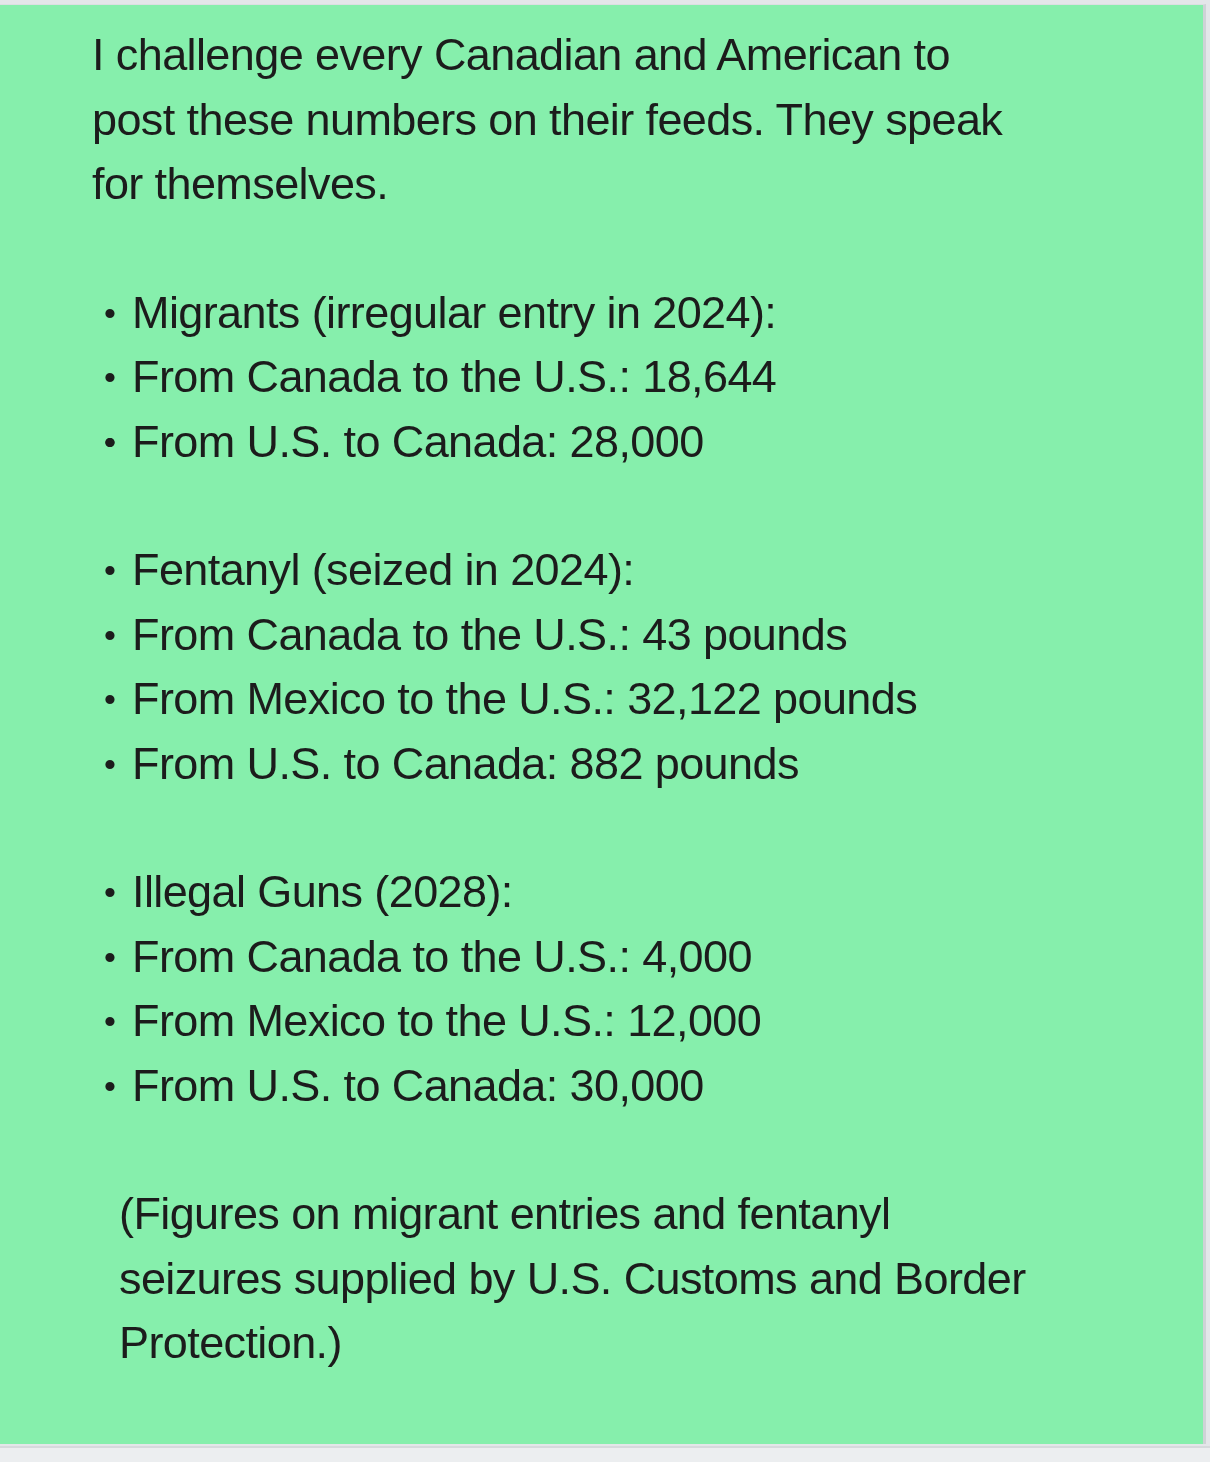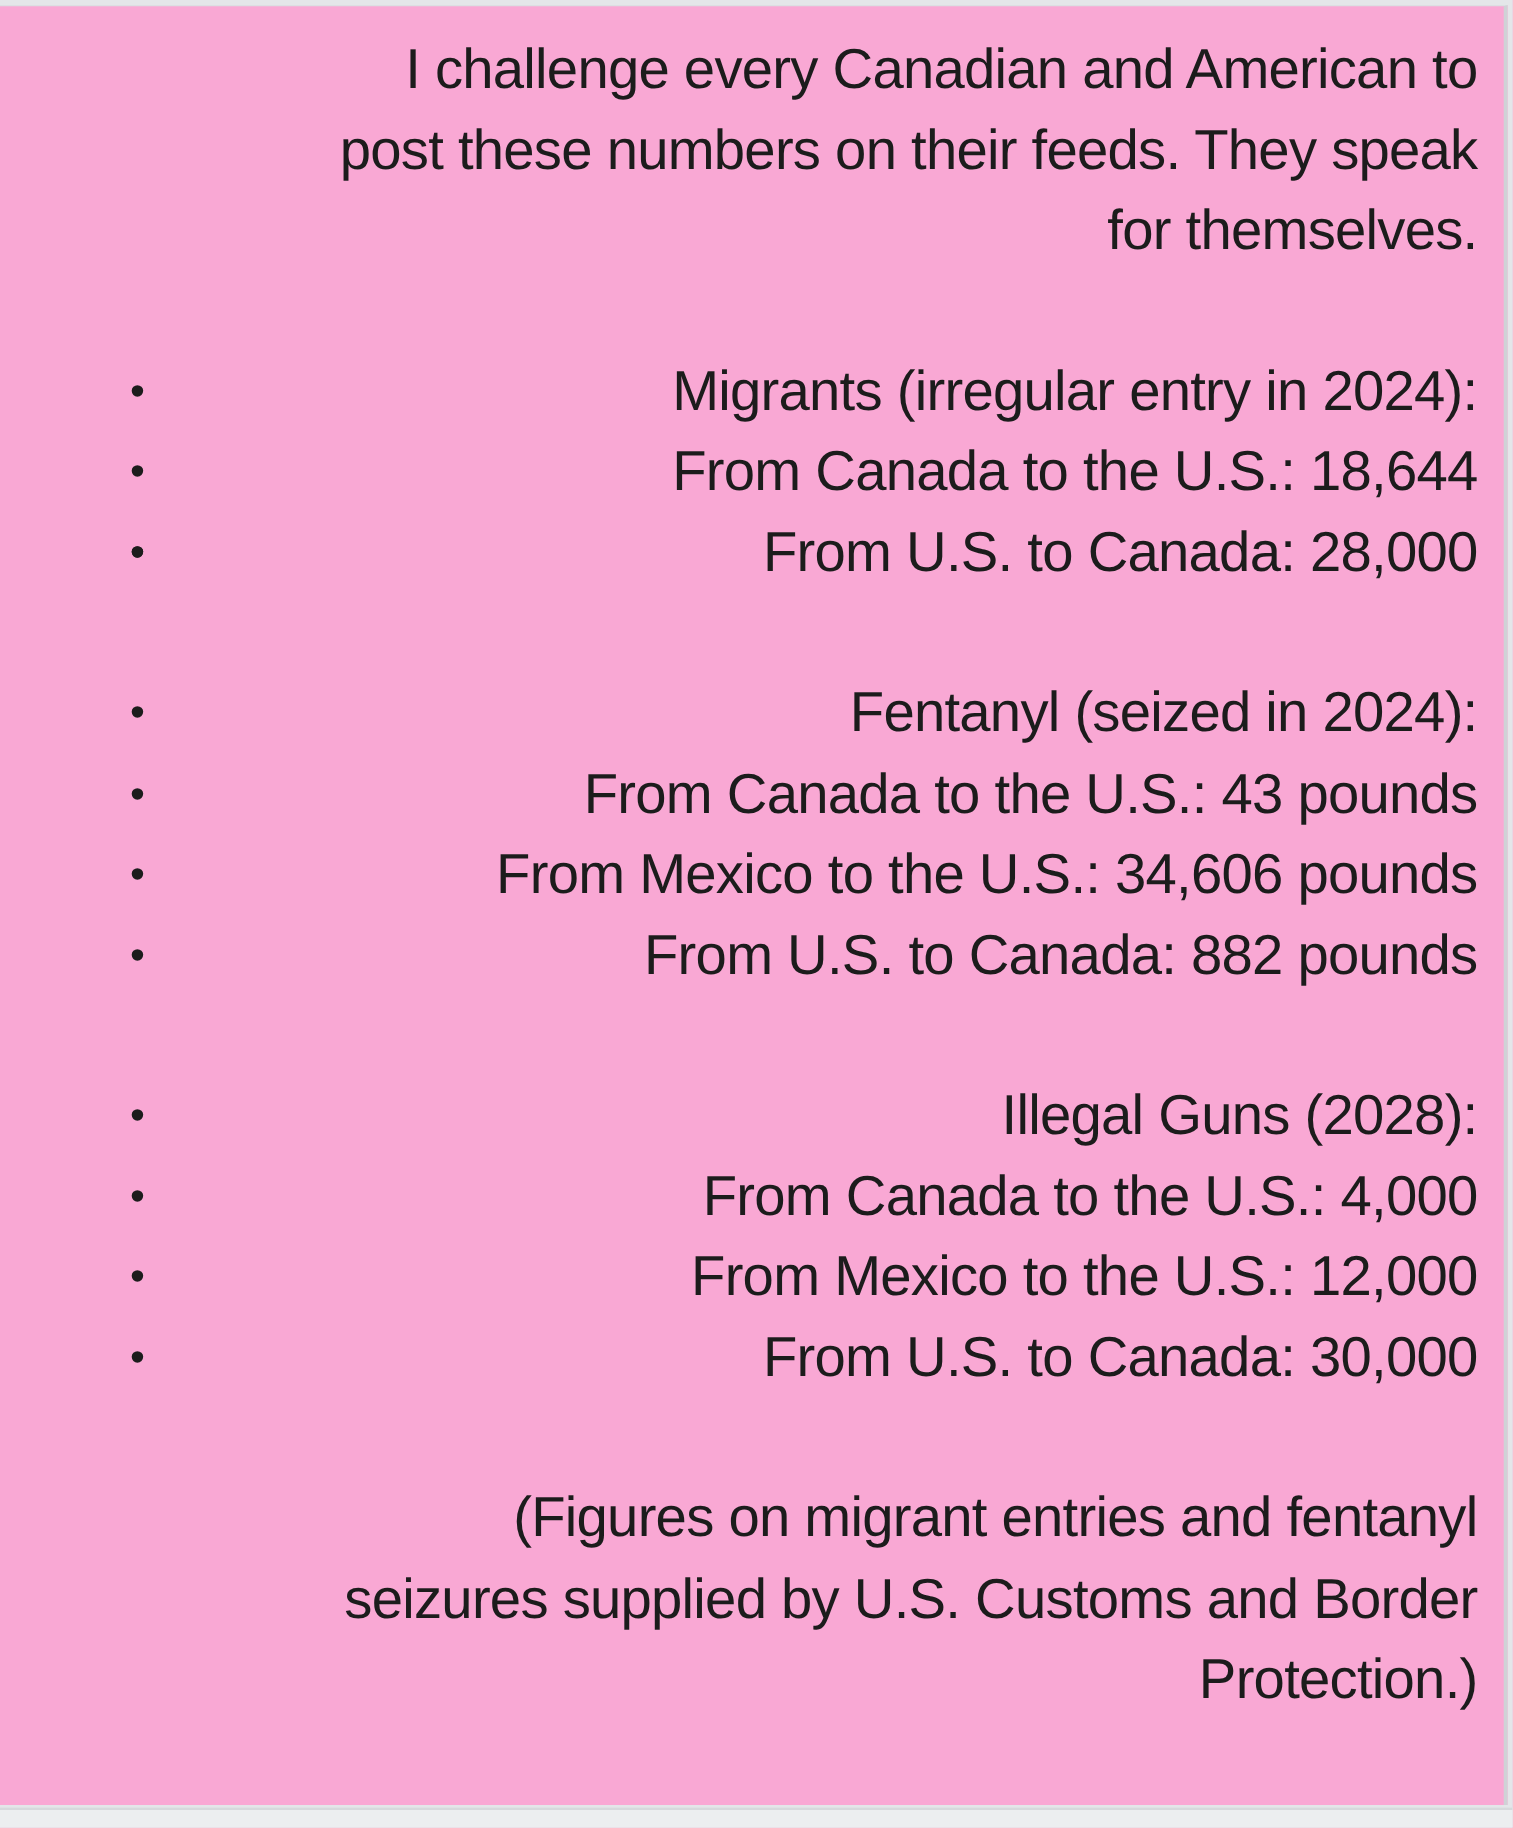--- a/index.html
+++ b/index.html
@@ -12,25 +12,24 @@
       height: 1462px;
       position: relative;
       overflow: hidden;
     }
     .card {
       position: absolute;
       left: 0;
       top: 4px;
       width: 1206px;
       height: 1440px;
-      background: #f9a8d4;
+      background: #86efac;
       border-right: 3px solid #cfd2d6;
       border-top: 1px solid #dcdfe2;
       box-sizing: border-box;
-      text-align: right;
     }
     .bottom-strip {
       position: absolute;
       left: 0;
       top: 1446px;
       width: 1210px;
       height: 16px;
       background: #eceef0;
       border-top: 2px solid #d6d9dc;
       box-sizing: border-box;
@@ -61,20 +60,21 @@
       margin: 0;
     }
     .bullet {
       position: absolute;
       left: 12px;
       top: 0;
       font-size: 34px;
     }
     .footnote {
       margin-top: 64px;
+      margin-left: 27px;
     }
   </style>
 </head>
 <body>
 
 <div class="card">
   <div class="content">
     <p class="intro">I challenge every Canadian and American to
 post these numbers on their feeds.  They speak
 for themselves.</p>
@@ -82,21 +82,21 @@
     <ul class="section">
       <li><span class="bullet">•</span><span>Migrants (irregular entry in 2024):</span></li>
       <li><span class="bullet">•</span><span>From Canada to the U.S.: 18,644</span></li>
       <li><span class="bullet">•</span></li>
       <li><span class="bullet">•</span><span>From U.S. to Canada: 28,000</span></li>
     </ul>
 
     <ul class="section">
       <li><span class="bullet">•</span><span>Fentanyl (seized in 2024):</span></li>
       <li><span class="bullet">•</span><span>From Canada to the U.S.: 43 pounds</span></li>
-      <li><span class="bullet">•</span><span>From Mexico to the U.S.: 34,606 pounds</span></li>
+      <li><span class="bullet">•</span><span>From Mexico to the U.S.: 32,122 pounds</span></li>
       <li><span class="bullet">•</span><span>From U.S. to Canada: 882 pounds</span></li>
     </ul>
 
     <ul class="section">
       <li><span class="bullet">•</span><span>Illegal Guns (2028):</span></li>
       <li><span class="bullet">•</span><span>From Canada to the U.S.: 4,000</span></li>
       <li><span class="bullet">•</span><span>From Mexico to the U.S.: 12,000</span></li>
       <li><span class="bullet">•</span><span>From U.S. to Canada: 30,000</span></li>
     </ul>
 

